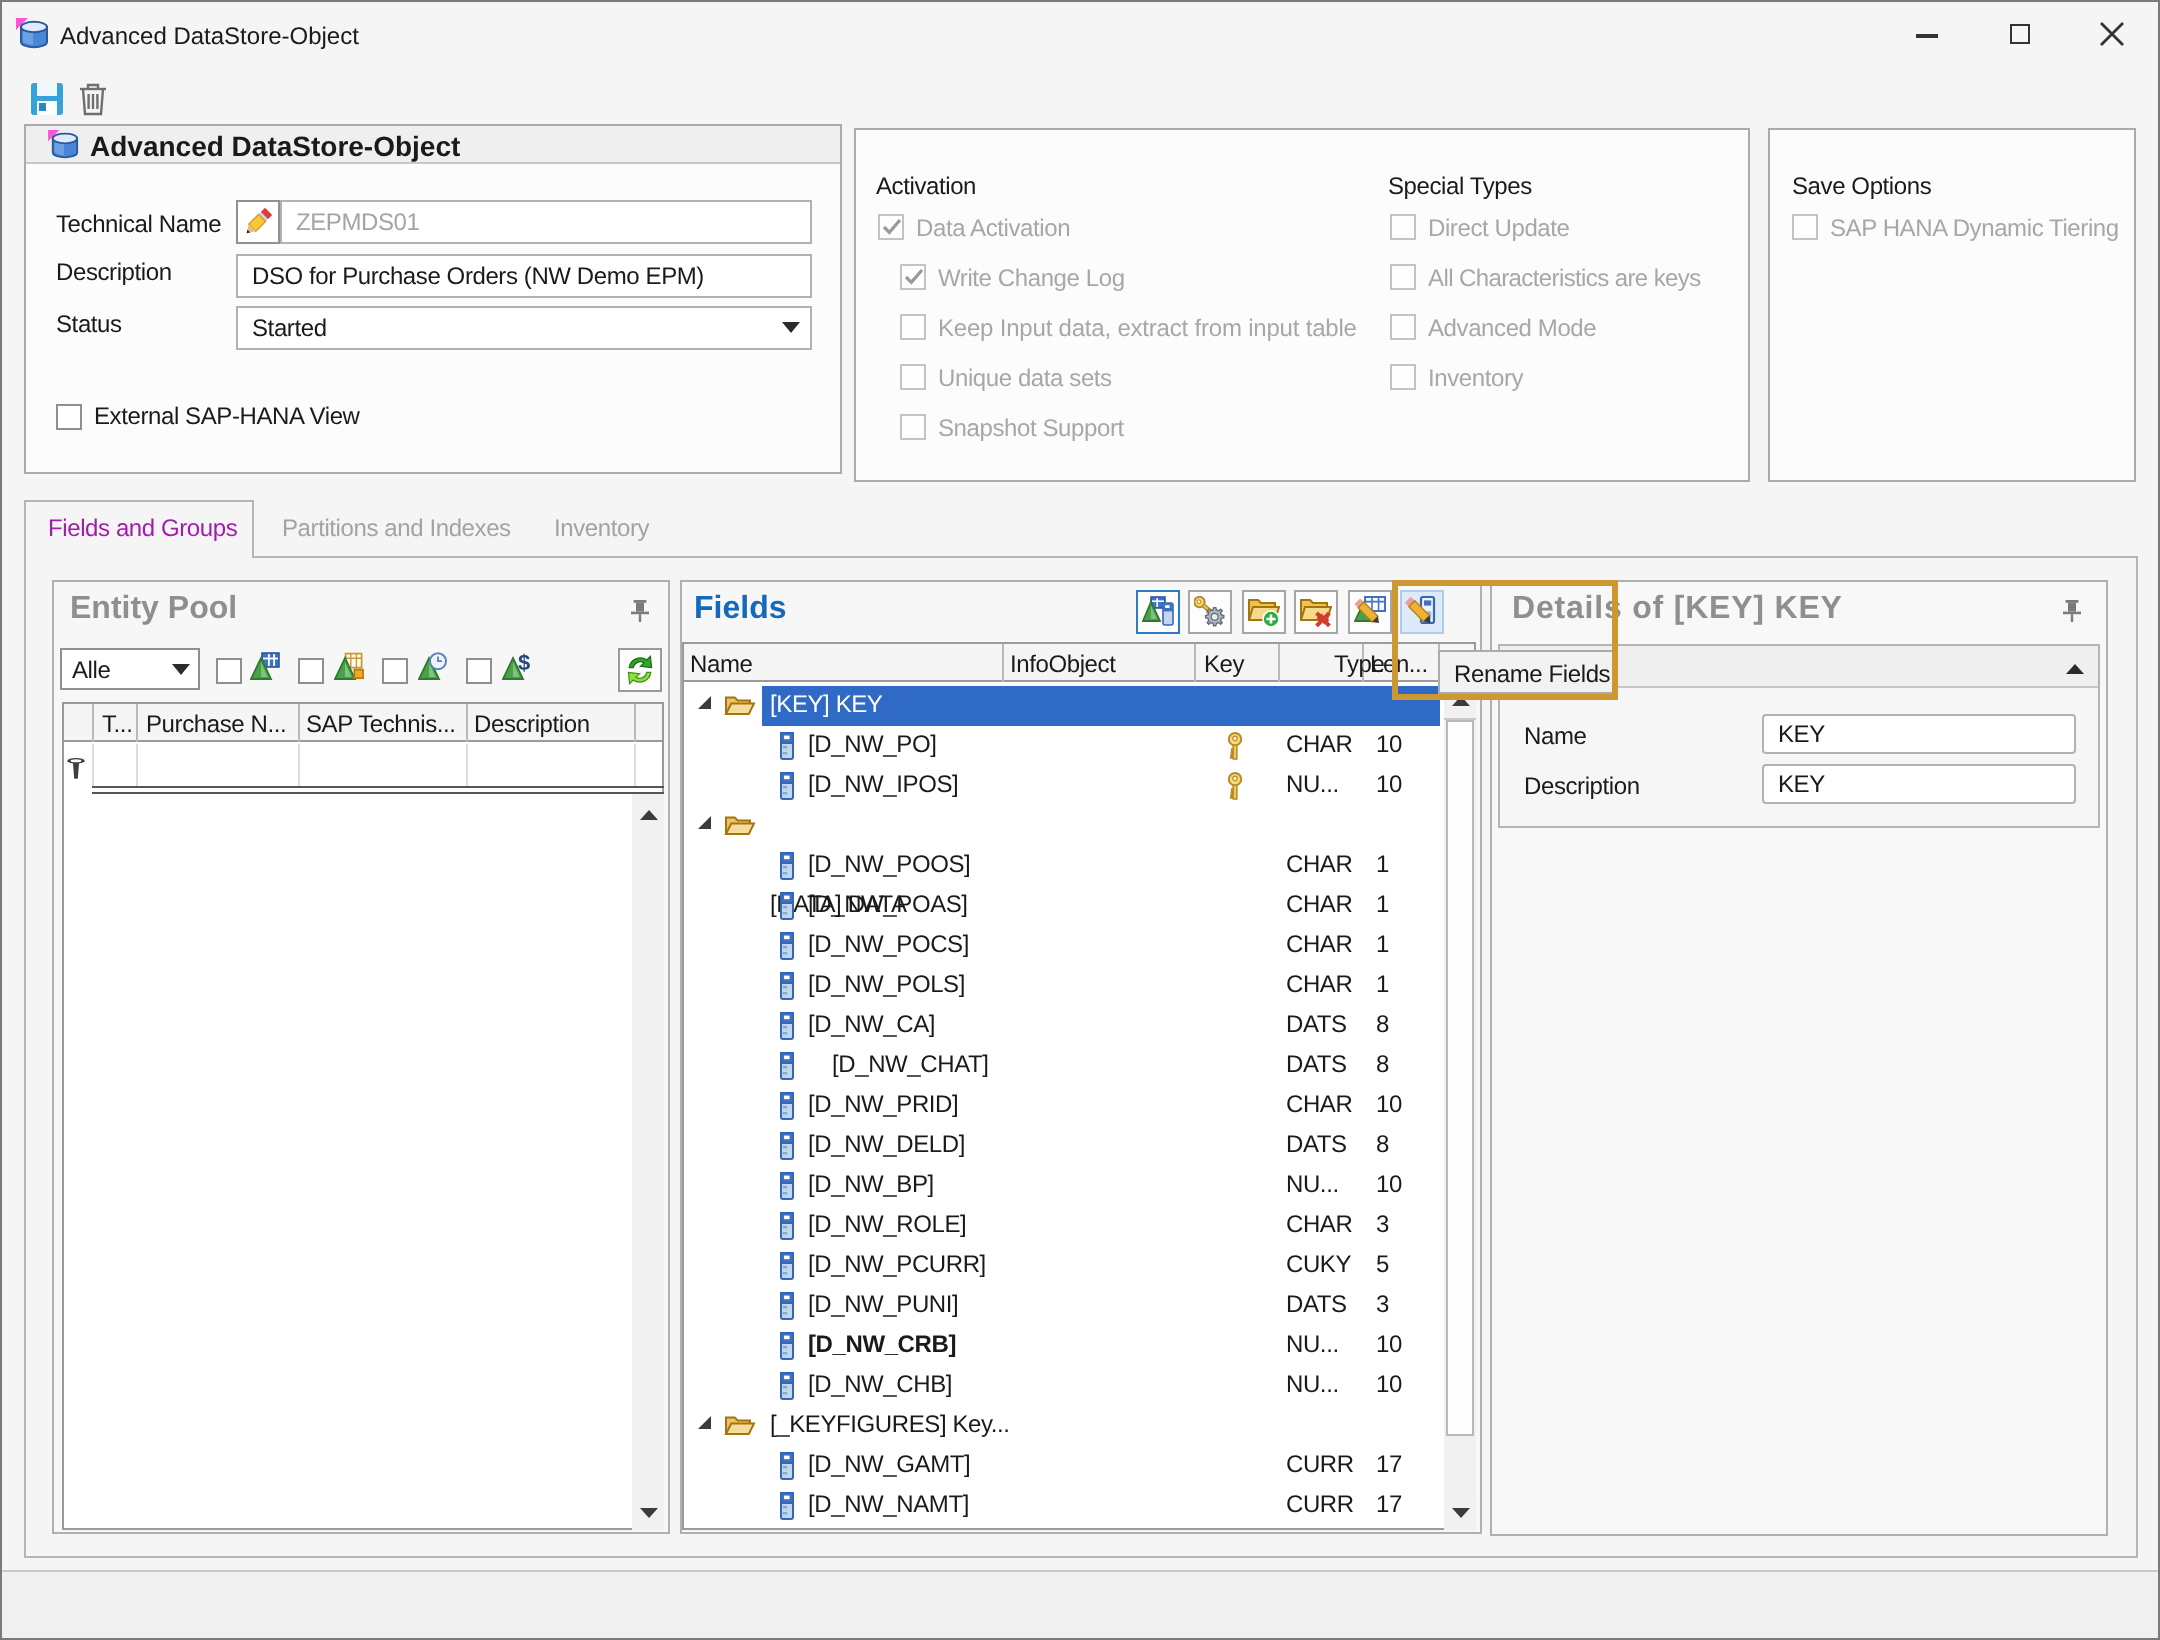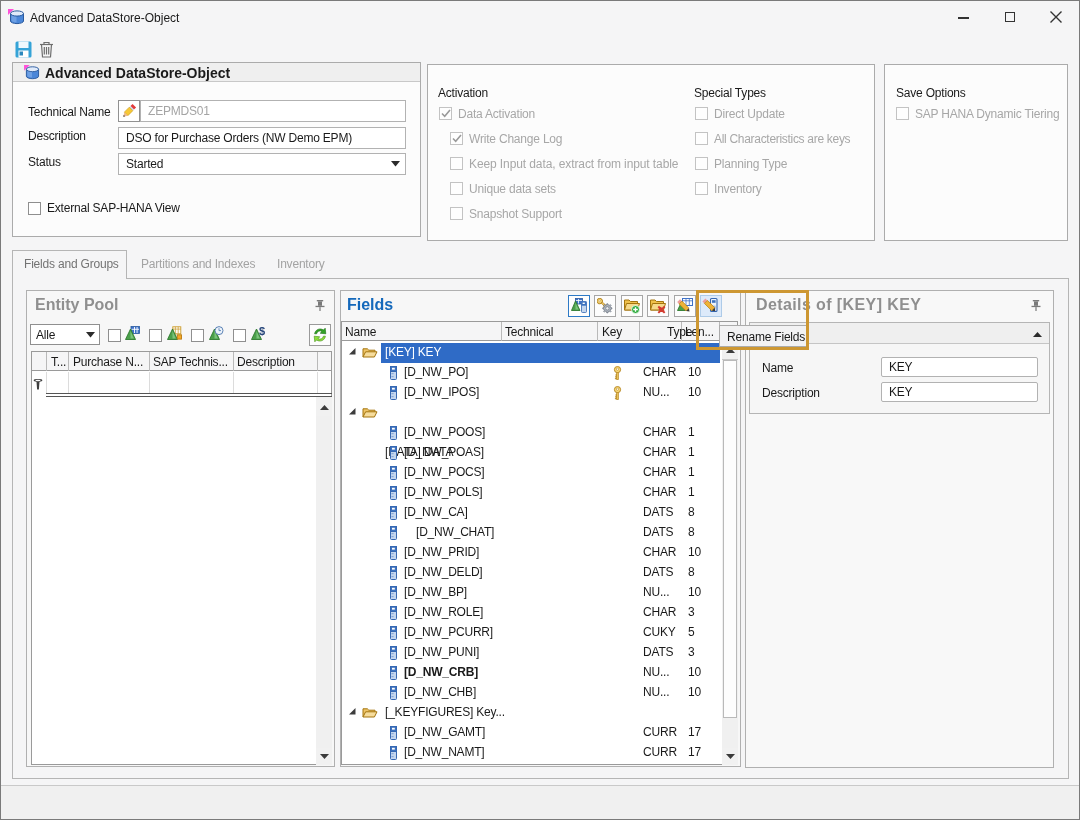--- a/index.html
+++ b/index.html
@@ -103,33 +103,33 @@
 <div class="lbl gray" style="left:469px;top:157px;letter-spacing:-0.1px;">Keep Input data, extract from input table</div>
 <div class="cb cbd" style="left:450px;top:182px;"></div>
 <div class="lbl gray" style="left:469px;top:182px;">Unique data sets</div>
 <div class="cb cbd" style="left:450px;top:207px;"></div>
 <div class="lbl gray" style="left:469px;top:207px;">Snapshot Support</div>
 <div class="cb cbd" style="left:695px;top:107px;"></div>
 <div class="lbl gray" style="left:714px;top:107px;">Direct Update</div>
 <div class="cb cbd" style="left:695px;top:132px;"></div>
 <div class="lbl gray" style="left:714px;top:132px;letter-spacing:-0.3px;">All Characteristics are keys</div>
 <div class="cb cbd" style="left:695px;top:157px;"></div>
-<div class="lbl gray" style="left:714px;top:157px;">Planning Type</div>
+<div class="lbl gray" style="left:714px;top:157px;">Advanced Mode</div>
 <div class="cb cbd" style="left:695px;top:182px;"></div>
 <div class="lbl gray" style="left:714px;top:182px;">Inventory</div>
 
 <div class="abs" style="left:884px;top:64px;width:184px;height:177px;border:1px solid #ababab;background:#fcfcfc;"></div>
 <div class="lbl" style="left:896px;top:86px;">Save Options</div>
 <div class="cb cbd" style="left:896px;top:107px;"></div>
 <div class="lbl gray" style="left:915px;top:107px;">SAP HANA Dynamic Tiering</div>
 
 <div class="abs" style="left:12px;top:278px;width:1057px;height:501px;border:1px solid #b5b5b5;background:#f5f5f6;"></div>
 <div class="abs" style="left:12px;top:250px;width:115px;height:29px;border:1px solid #b5b5b5;border-bottom:none;background:#f5f5f6;"></div>
 <div class="abs" style="left:13px;top:277px;width:113px;height:3px;background:#f5f5f6;"></div>
-<div class="lbl" style="left:24px;top:257px;color:#737373;">Fields and Groups</div>
+<div class="lbl" style="left:24px;top:257px;color:#a21caf;">Fields and Groups</div>
 <div class="lbl" style="left:141px;top:257px;color:#a3a3a3;">Partitions and Indexes</div>
 <div class="lbl" style="left:277px;top:257px;color:#a3a3a3;">Inventory</div>
 
 <div class="abs" style="left:1px;top:785px;width:1078px;height:34px;background:#f0f0f0;border-top:1px solid #c9c9c9;"></div>
 
 <div class="abs" style="left:26px;top:290px;width:309px;height:477px;border:1px solid #b0b0b0;background:#f7f7f7;"></div>
 <div class="lbl" style="left:35px;top:296px;font-weight:bold;font-size:16px;color:#8f8f8f;letter-spacing:0;">Entity Pool</div>
 <svg style="left:315px;top:300px;" width="10" height="11" viewBox="0 0 10 11">
   <g fill="#7a7a7a">
       <rect x="1.8" y="0" width="6.4" height="1.4"></rect>
@@ -304,21 +304,21 @@
 </svg>
 
 <div class="abs" style="left:341px;top:321px;width:397px;height:444px;border:1px solid #9a9a9a;background:#fff;"></div>
 <div class="abs" style="left:342px;top:322px;width:395px;height:19px;background:#f5f5f6;border-bottom:1px solid #9a9a9a;"></div>
 <div class="abs" style="left:501px;top:322px;width:1px;height:19px;background:#b9b9b9;"></div>
 <div class="abs" style="left:597px;top:322px;width:1px;height:19px;background:#b9b9b9;"></div>
 <div class="abs" style="left:639px;top:322px;width:1px;height:19px;background:#b9b9b9;"></div>
 <div class="abs" style="left:681px;top:322px;width:1px;height:19px;background:#b9b9b9;"></div>
 <div class="abs" style="left:719px;top:322px;width:1px;height:19px;background:#b9b9b9;"></div>
 <div class="lbl" style="left:345px;top:325px;">Name</div>
-<div class="lbl" style="left:505px;top:325px;">Technical</div>
+<div class="lbl" style="left:505px;top:325px;">InfoObject</div>
 <div class="lbl" style="left:602px;top:325px;">Key</div>
 <div class="lbl" style="left:645px;top:325px;margin-left:22px;">Type</div>
 <div class="lbl" style="left:685px;top:325px;text-align:right;">Len...</div>
 <div class="abs" style="left:381px;top:343px;width:339px;height:20px;background:#2f6bc6;"></div>
 <svg style="left:349px;top:348px;" width="7" height="7" viewBox="0 0 7 7">
     <use href="#tri"></use>
   </svg>
 <svg style="left:362px;top:346px;" width="16" height="13" viewBox="0 0 16 13">
     <use href="#folder"></use>
   </svg>

